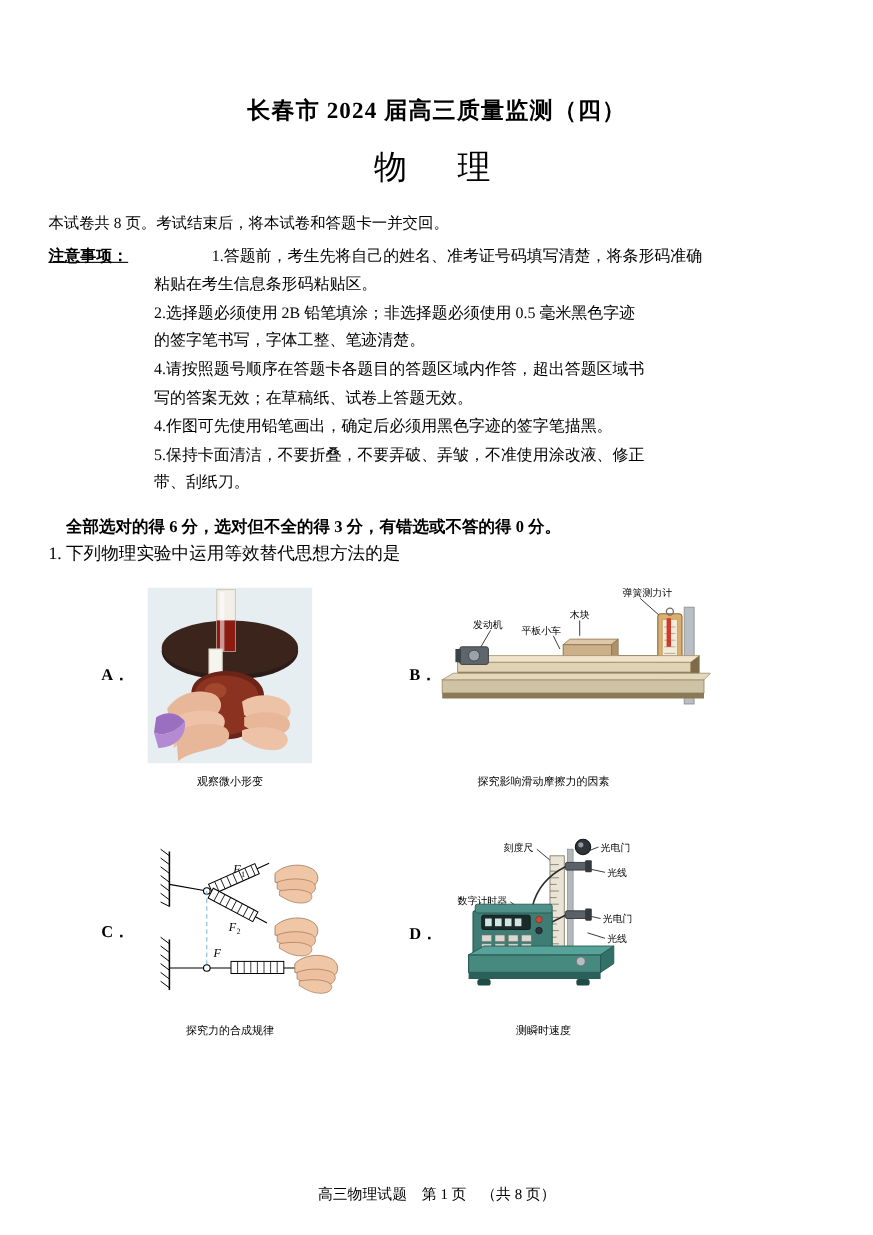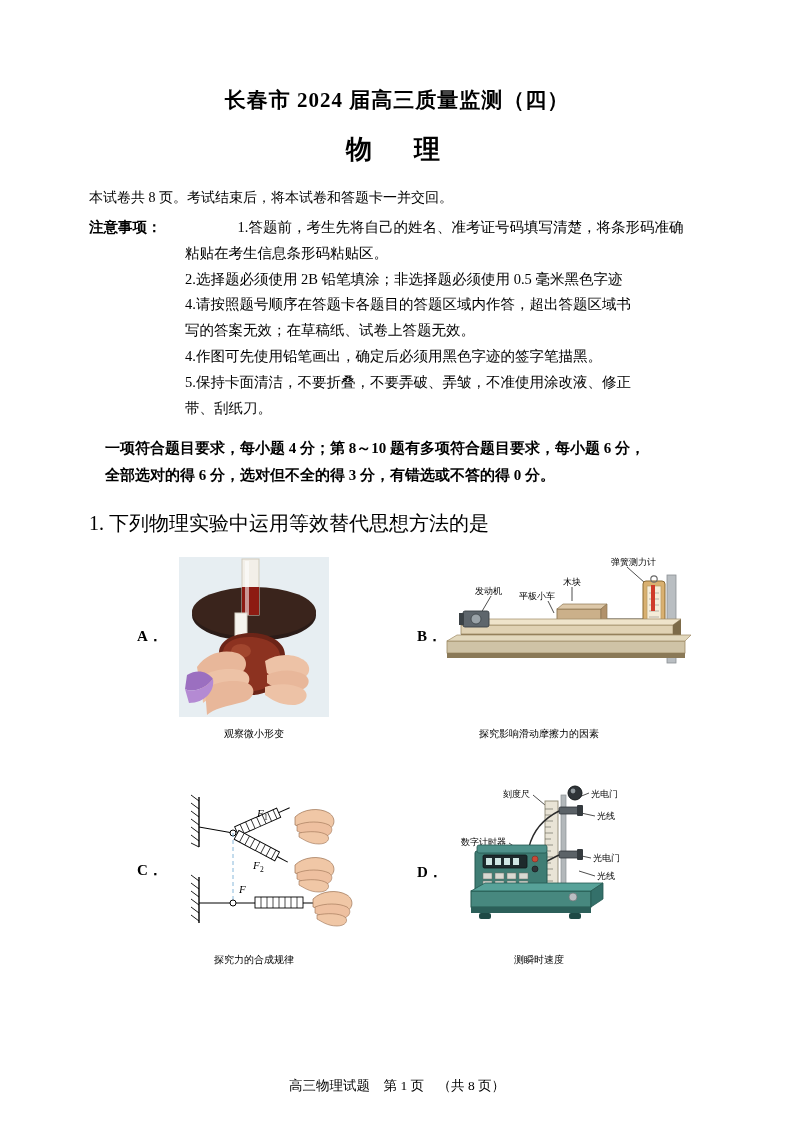--- a/index.html
+++ b/index.html
@@ -14,49 +14,50 @@
     font-family: "Liberation Serif", serif;
     color: #000;
     overflow: hidden;
   }
   .page {
     position: absolute;
     left: 0; top: 0;
     width: 794px;
     height: 1123px;
     box-sizing: border-box;
-    padding: 0 89px;
+    padding: 0 44px;
   }
   .doc-title {
     text-align: center;
     font-size: 21px;
     font-weight: bold;
     margin-top: 86px;
     letter-spacing: 1px;
   }
   .subject-title {
     text-align: center;
-    font-size: 26px;
-    font-weight: bold;
+    font-size: 30px;
+    font-weight: normal;
     margin-top: 18px;
     letter-spacing: 8px;
   }
   .intro-line {
     font-size: 14px;
     margin-top: 20px;
     line-height: 1.5;
   }
   .notice-block {
     margin-top: 7px;
     font-size: 14.5px;
     line-height: 1.78;
   }
   .notice-head {
     font-weight: bold;
     float: left;
+    text-decoration: underline;
   }
   .notice-list {
     margin: 0;
     padding: 0;
     list-style: none;
   }
   .notice-list li {
     display: block;
     padding-left: 96px;
     text-indent: 0;
@@ -69,22 +70,21 @@
     font-weight: bold;
     line-height: 1.75;
     margin-top: 14px;
     text-align: justify;
   }
   .section-head .indent {
     display: block;
     padding-left: 16px;
   }
   .q1 {
-    font-size: 20px;
-    margin-top: 22px;
+    font-size: 16px;
   }
   
   .opt-grid {
     margin-top: 6px;
     position: relative;
     height: 450px;
   }
   .opt {
     position: absolute;
   }
@@ -117,30 +117,30 @@
   <div class="doc-title">长春市 2024 届高三质量监测（四）</div>
   <div class="subject-title">物　理</div>
 
   <div class="intro-line">本试卷共 8 页。考试结束后，将本试卷和答题卡一并交回。</div>
 
   <div class="notice-block">
     <ul class="notice-list">
       <li class="first"><span class="notice-head">注意事项：</span><span style="padding-left:76px;display:inline-block"></span><span>1.答题前，考生先将自己的姓名、准考证号码填写清楚，将条形码准确</span></li>
       <li><span>粘贴在考生信息条形码粘贴区。</span></li>
       <li><span>2.选择题必须使用 2B 铅笔填涂；非选择题必须使用 0.5 毫米黑色字迹</span></li>
+      <li><span>的签字笔书写，字体工整、笔迹清楚。</span></li>
       <li><span>4.请按照题号顺序在答题卡各题目的答题区域内作答，超出答题区域书</span></li>
       <li><span>写的答案无效；在草稿纸、试卷上答题无效。</span></li>
       <li><span>4.作图可先使用铅笔画出，确定后必须用黑色字迹的签字笔描黑。</span></li>
       <li><span>5.保持卡面清洁，不要折叠，不要弄破、弄皱，不准使用涂改液、修正</span></li>
       <li><span>带、刮纸刀。</span></li>
     </ul>
   </div>
 
   <div class="section-head">
-    <span class="indent">一项符合题目要求，每小题 4 分；第 8～10 题有多项符合题目要求，每小题 6 分，</span>
     <span class="indent">全部选对的得 6 分，选对但不全的得 3 分，有错选或不答的得 0 分。</span>
   </div>
 
   <div class="q1">1. 下列物理实验中运用等效替代思想方法的是</div>
 
   <div class="opt-grid">
 
     <div class="opt-label" style="left:48px; top:84px;">A．</div>
     <div class="opt" style="left:90px; top:14px;">
       <svg width="150" height="160" viewBox="0 0 150 160">

